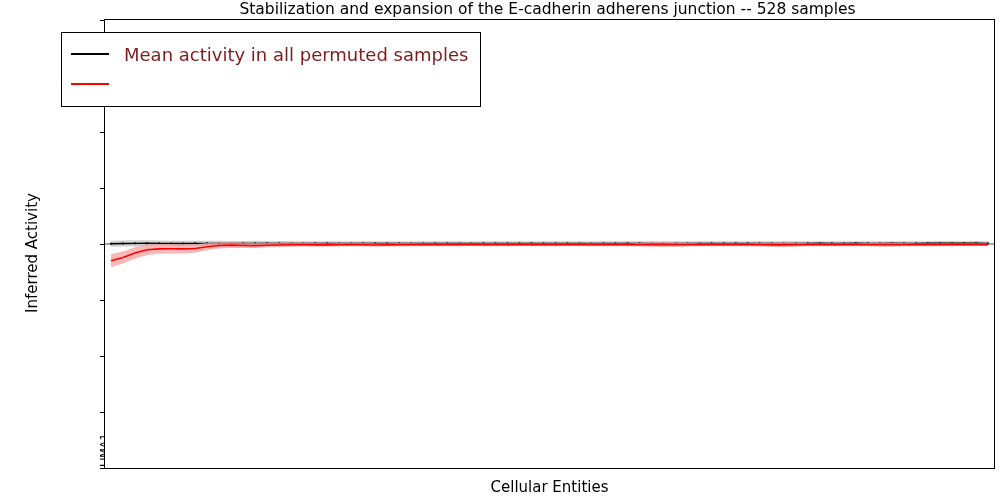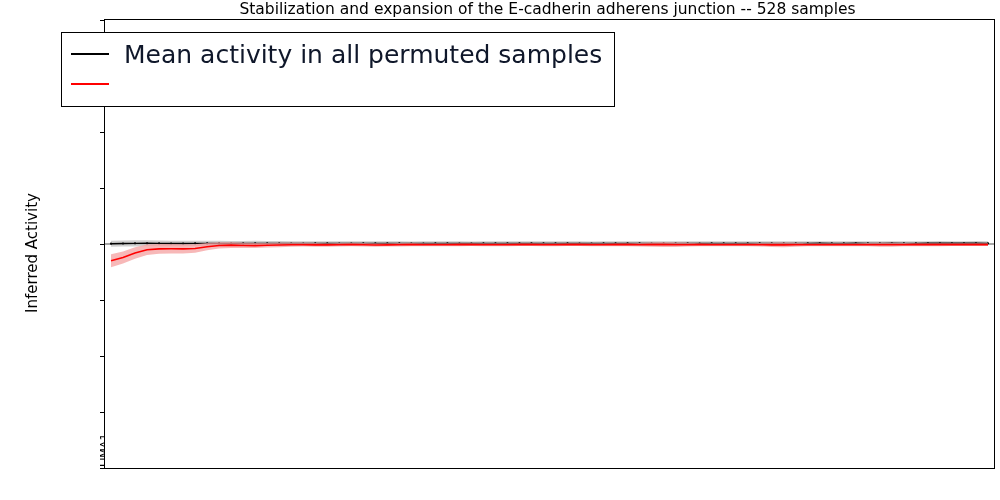--- a/index.html
+++ b/index.html
@@ -137,33 +137,34 @@
     align-items: center;
     height: 30px;
   }
   .legend-swatch {
     width: 38px;
     height: 2px;
     margin-right: 15px;
     flex: 0 0 auto;
   }
   .legend-text {
-    font-size: 25px;
-    color: #0f172a;
+    font-size: 18px;
+    color: #7f1d1d;
     white-space: nowrap;
   }
 </style>
 </head>
 <body>
 
 <div id="figure">
 
   <div id="chart-title">Stabilization and expansion of the E-cadherin adherens junction -- 528 samples</div>
 
   <div id="ylabel">Inferred Activity</div>
+  <div id="xlabel">Cellular Entities</div>
 
   <div id="yticks-layer">
       <div class="ytick-mark" style="top: 468px;"></div>
       <div class="ytick-mark-r" style="top: 468px;"></div>
       <div class="ytick-mark" style="top: 412px;"></div>
       <div class="ytick-mark-r" style="top: 412px;"></div>
       <div class="ytick-mark" style="top: 356px;"></div>
       <div class="ytick-mark-r" style="top: 356px;"></div>
       <div class="ytick-mark" style="top: 300px;"></div>
       <div class="ytick-mark-r" style="top: 300px;"></div>

